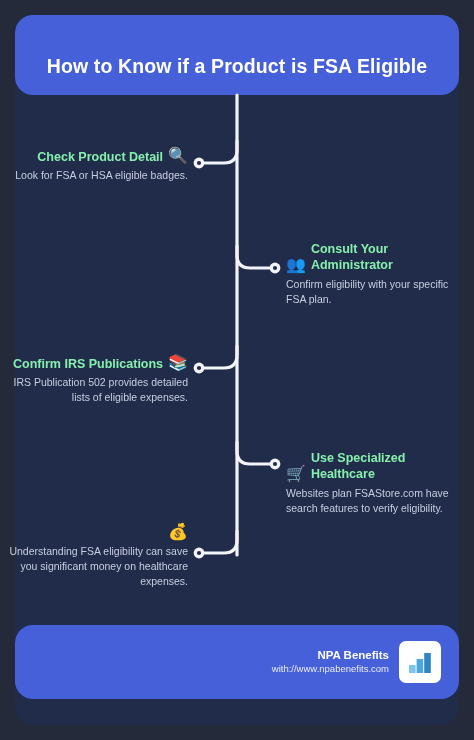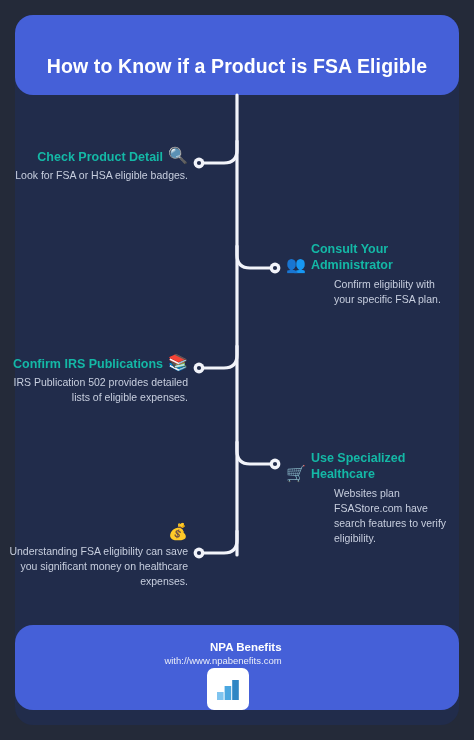--- a/index.html
+++ b/index.html
@@ -52,28 +52,27 @@
     line-height: 1.2;
     margin-top: 24px;
   }
 
   
   .footer-banner {
     position: absolute;
     left: 15px;
     top: 625px;
     width: 444px;
-    height: 85px;
+    height: 74px;
     background: #4560d8;
     border-radius: 18px;
     display: flex;
     align-items: center;
     justify-content: flex-end;
     padding-right: 18px;
-    flex-direction: column;
   }
   .footer-text {
     text-align: right;
     margin-right: 10px;
   }
   .footer-brand {
     color: #ffffff;
     font-size: 11.5px;
     font-weight: bold;
     line-height: 1.35;
@@ -116,21 +115,21 @@
   .item.left-side   { right: 286px; width: 190px; flex-direction: column; align-items: flex-end; }
 
   .item-head {
     display: flex;
     align-items: flex-end;
     gap: 5px;
   }
   .item.left-side .item-head { flex-direction: row; }
 
   .item-title {
-    color: #14b8a6;
+    color: #86efac;
     font-size: 12.5px;
     font-weight: bold;
     line-height: 1.3;
   }
   .item.left-side .item-title { text-align: right; }
   .item.right-side .item-title { text-align: left; }
 
   .item-icon {
     font-size: 16px;
     line-height: 1;
@@ -138,21 +137,21 @@
     padding-bottom: 1px;
   }
 
   .item-desc {
     color: #c7cede;
     font-size: 10.5px;
     line-height: 1.45;
     margin-top: 3px;
   }
   .item.left-side .item-desc { text-align: right; }
-  .item.right-side .item-desc { text-align: left; margin-left: 48px; }
+  .item.right-side .item-desc { text-align: left; }
 
   
   #item-1 { top: 148px; }
   #item-2 { top: 241px; }
   #item-3 { top: 355px; }
   #item-4 { top: 450px; }
   #item-5 { top: 524px; }
 </style>
 </head>
 <body>

